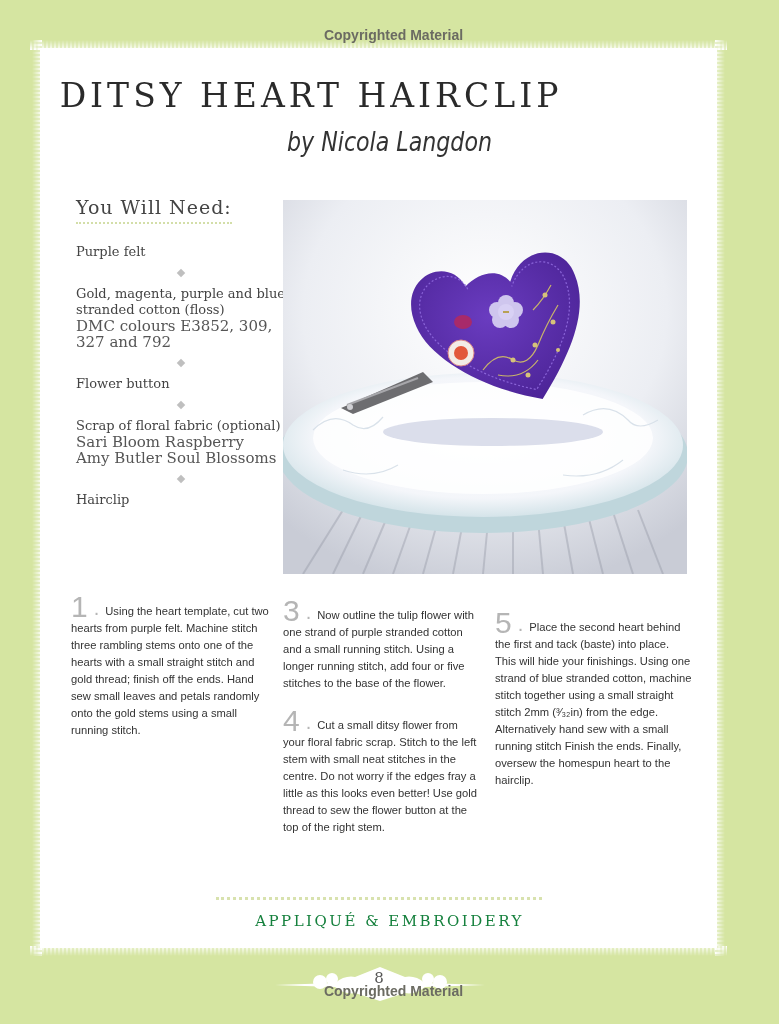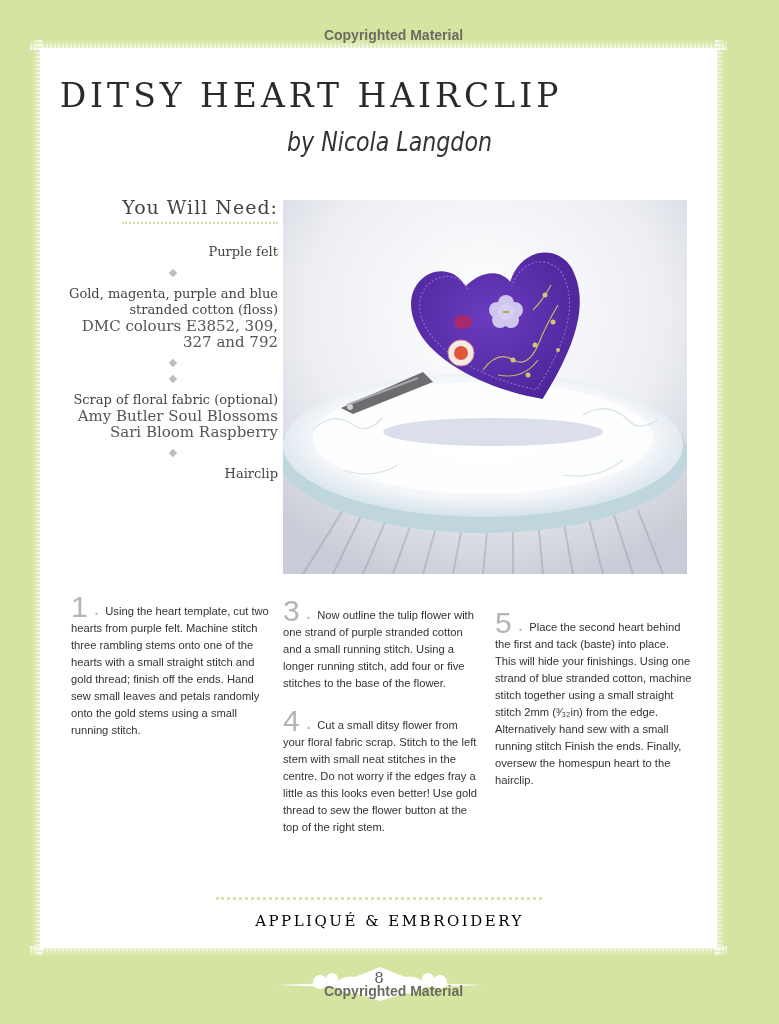--- a/index.html
+++ b/index.html
@@ -41,21 +41,21 @@
     font-family: "DejaVu Serif", serif; font-weight: normal;
     font-size: 33px; letter-spacing: 4px; color: #2a2a2a;
   }
   .author {
     position: absolute; top: 126px; left: 0; width: 779px; text-align: center;
     font-family: "DejaVu Sans", sans-serif; font-style: italic;
     font-size: 27px; color: #333; transform: scaleX(0.82);
   }
 
   .need {
-    position: absolute; left: 68px; top: 196px; width: 210px; text-align: right;
+    position: absolute; left: 76px; top: 196px; width: 210px; text-align: left;
   }
   .need-heading {
     font-size: 19px; letter-spacing: 1px; color: #444;
     padding-bottom: 4px; display: inline-block;
     border-bottom: 2px dotted #d3dea8;
   }
   .need-list { margin-top: 20px; }
   .need-item { font-size: 13px; color: #444; line-height: 16px; }
   .need-sub { font-size: 15px; color: #555; line-height: 16px; }
   .diamond {
@@ -87,21 +87,21 @@
     vertical-align: -2px;
   }
   .num-dot { font-size: 20px; color: #b5b5b5; margin-right: 6px; }
 
   .footer-dots {
     position: absolute; top: 897px; left: 216px; width: 326px; height: 0;
     border-top: 3px dotted #d8e2ae;
   }
   .footer-label {
     position: absolute; top: 912px; left: 0; width: 779px; text-align: center;
-    font-size: 15px; letter-spacing: 2.5px; color: #000000;
+    font-size: 15px; letter-spacing: 2.5px; color: #15803d;
   }
   .ornament {
     position: absolute; left: 275px; top: 965px; width: 210px; height: 36px;
   }
   .pagenum {
     position: absolute; left: 369px; top: 969px; width: 20px; text-align: center;
     font-size: 15px; color: #555; z-index: 4;
   }
 </style>
 </head>
@@ -123,25 +123,28 @@
   <div class="need-list">
     <div>
       <div class="need-item">Purple felt</div>
     </div>
     <div class="diamond"></div>
     <div>
       <div class="need-item">Gold, magenta, purple and blue stranded cotton (floss)</div>
       <div class="need-sub">DMC colours E3852, 309, 327 and 792</div>
     </div>
     <div class="diamond"></div>
+    <div>
+      <div class="need-item">Flower button</div>
+    </div>
     <div class="diamond"></div>
     <div>
       <div class="need-item">Scrap of floral fabric (optional)</div>
+      <div class="need-sub">Sari Bloom Raspberry</div>
       <div class="need-sub">Amy Butler Soul Blossoms</div>
-      <div class="need-sub">Sari Bloom Raspberry</div>
     </div>
     <div class="diamond"></div>
     <div>
       <div class="need-item">Hairclip</div>
     </div>
   </div>
 </section>
 
 <figure class="photo" style="margin:0;">
   <svg viewBox="0 0 404 374" xmlns="http://www.w3.org/2000/svg">

